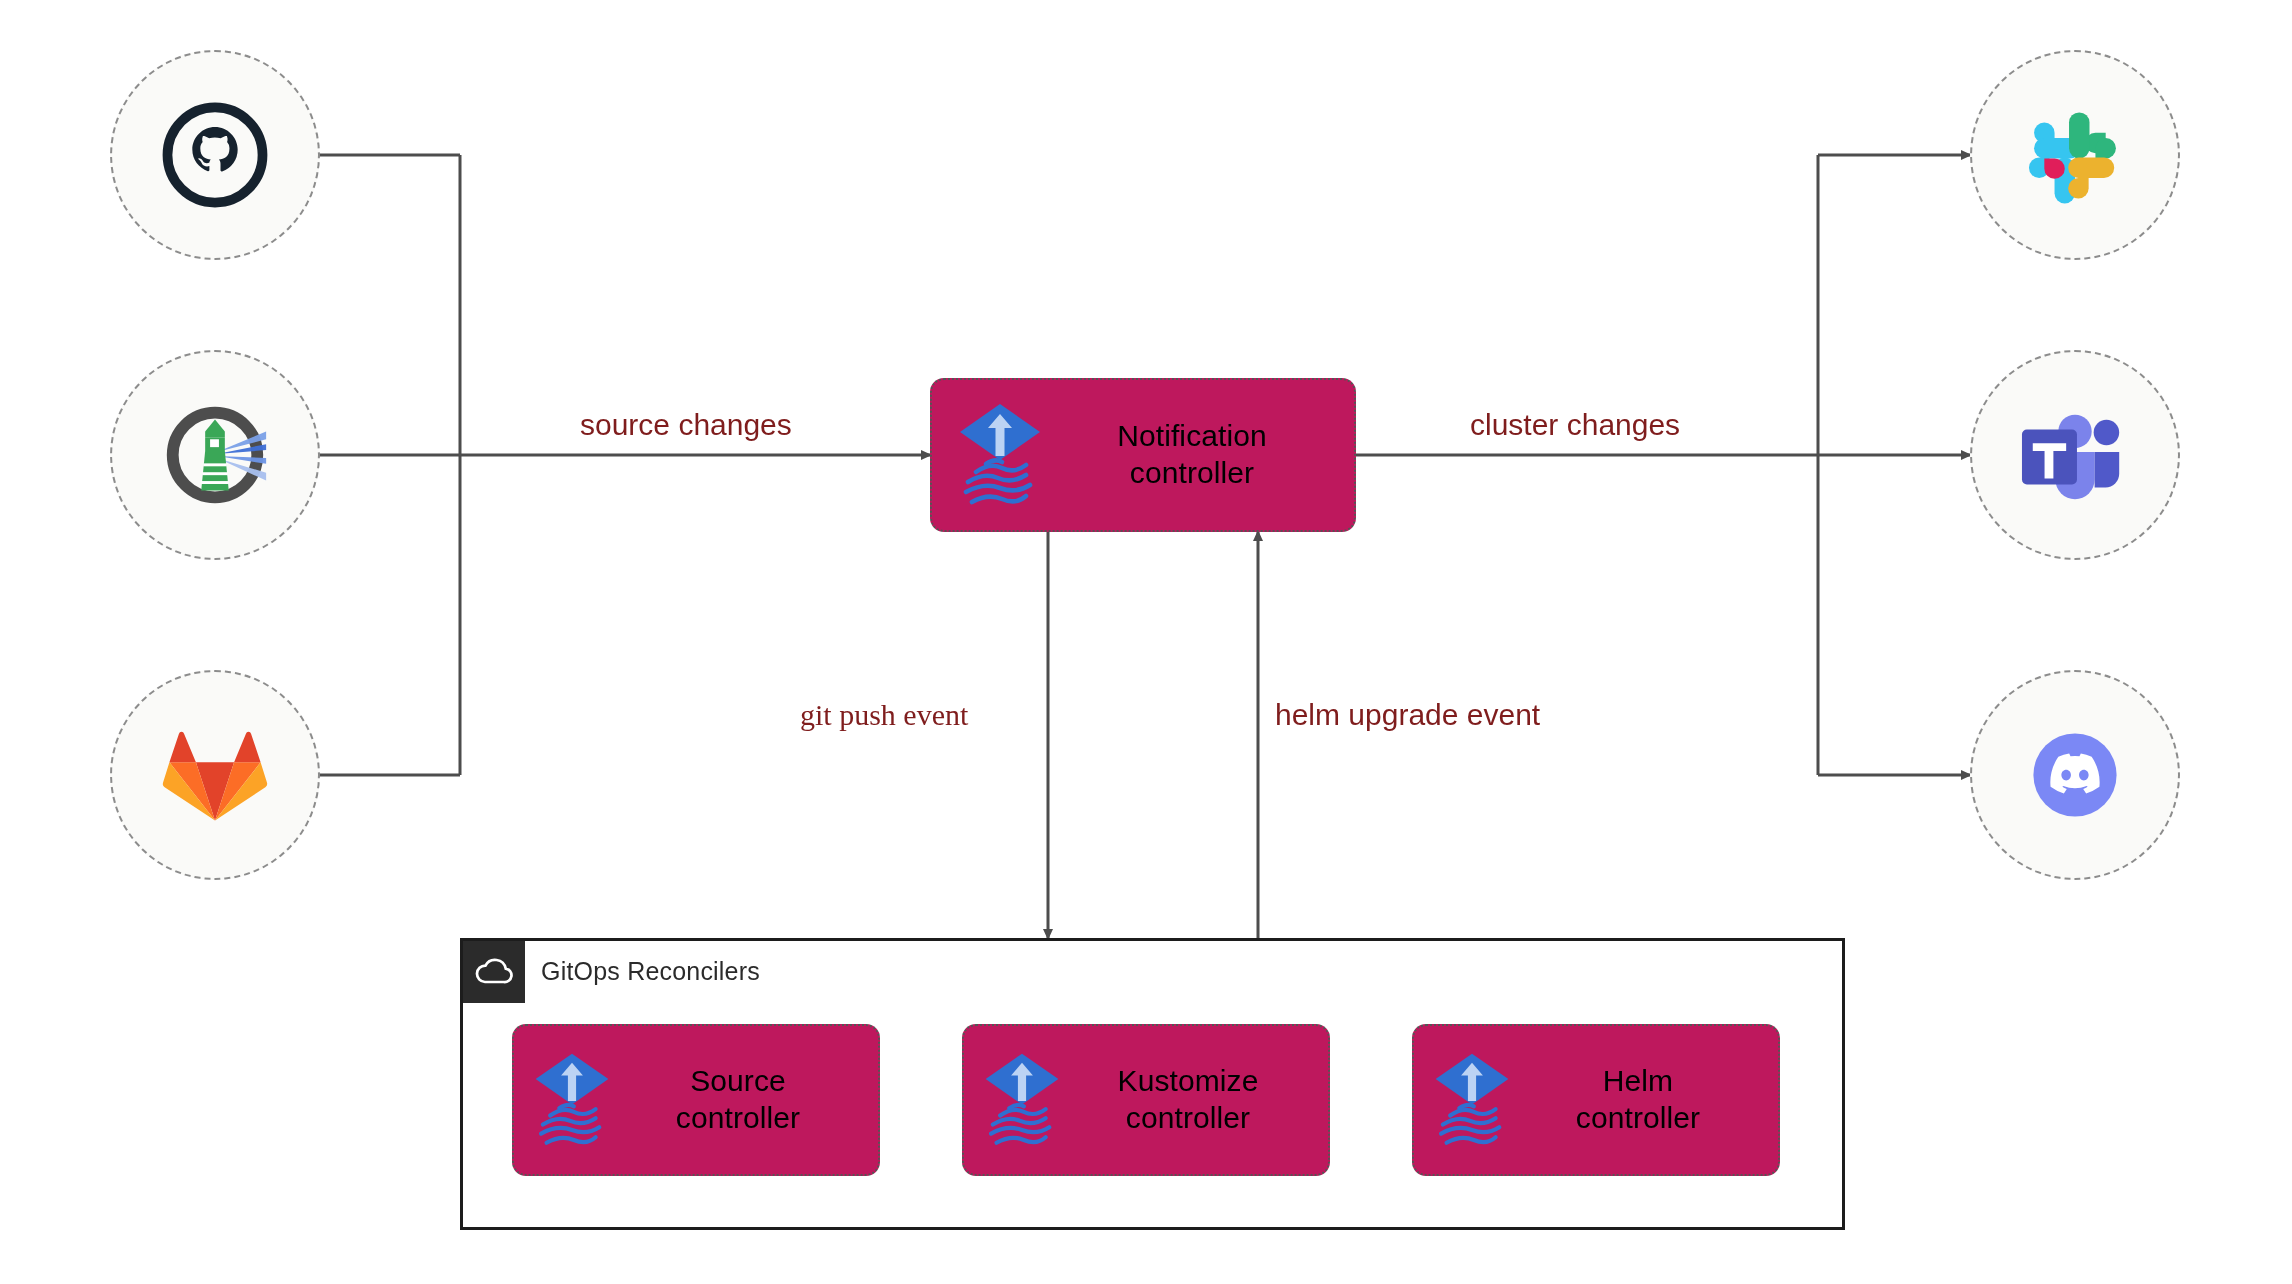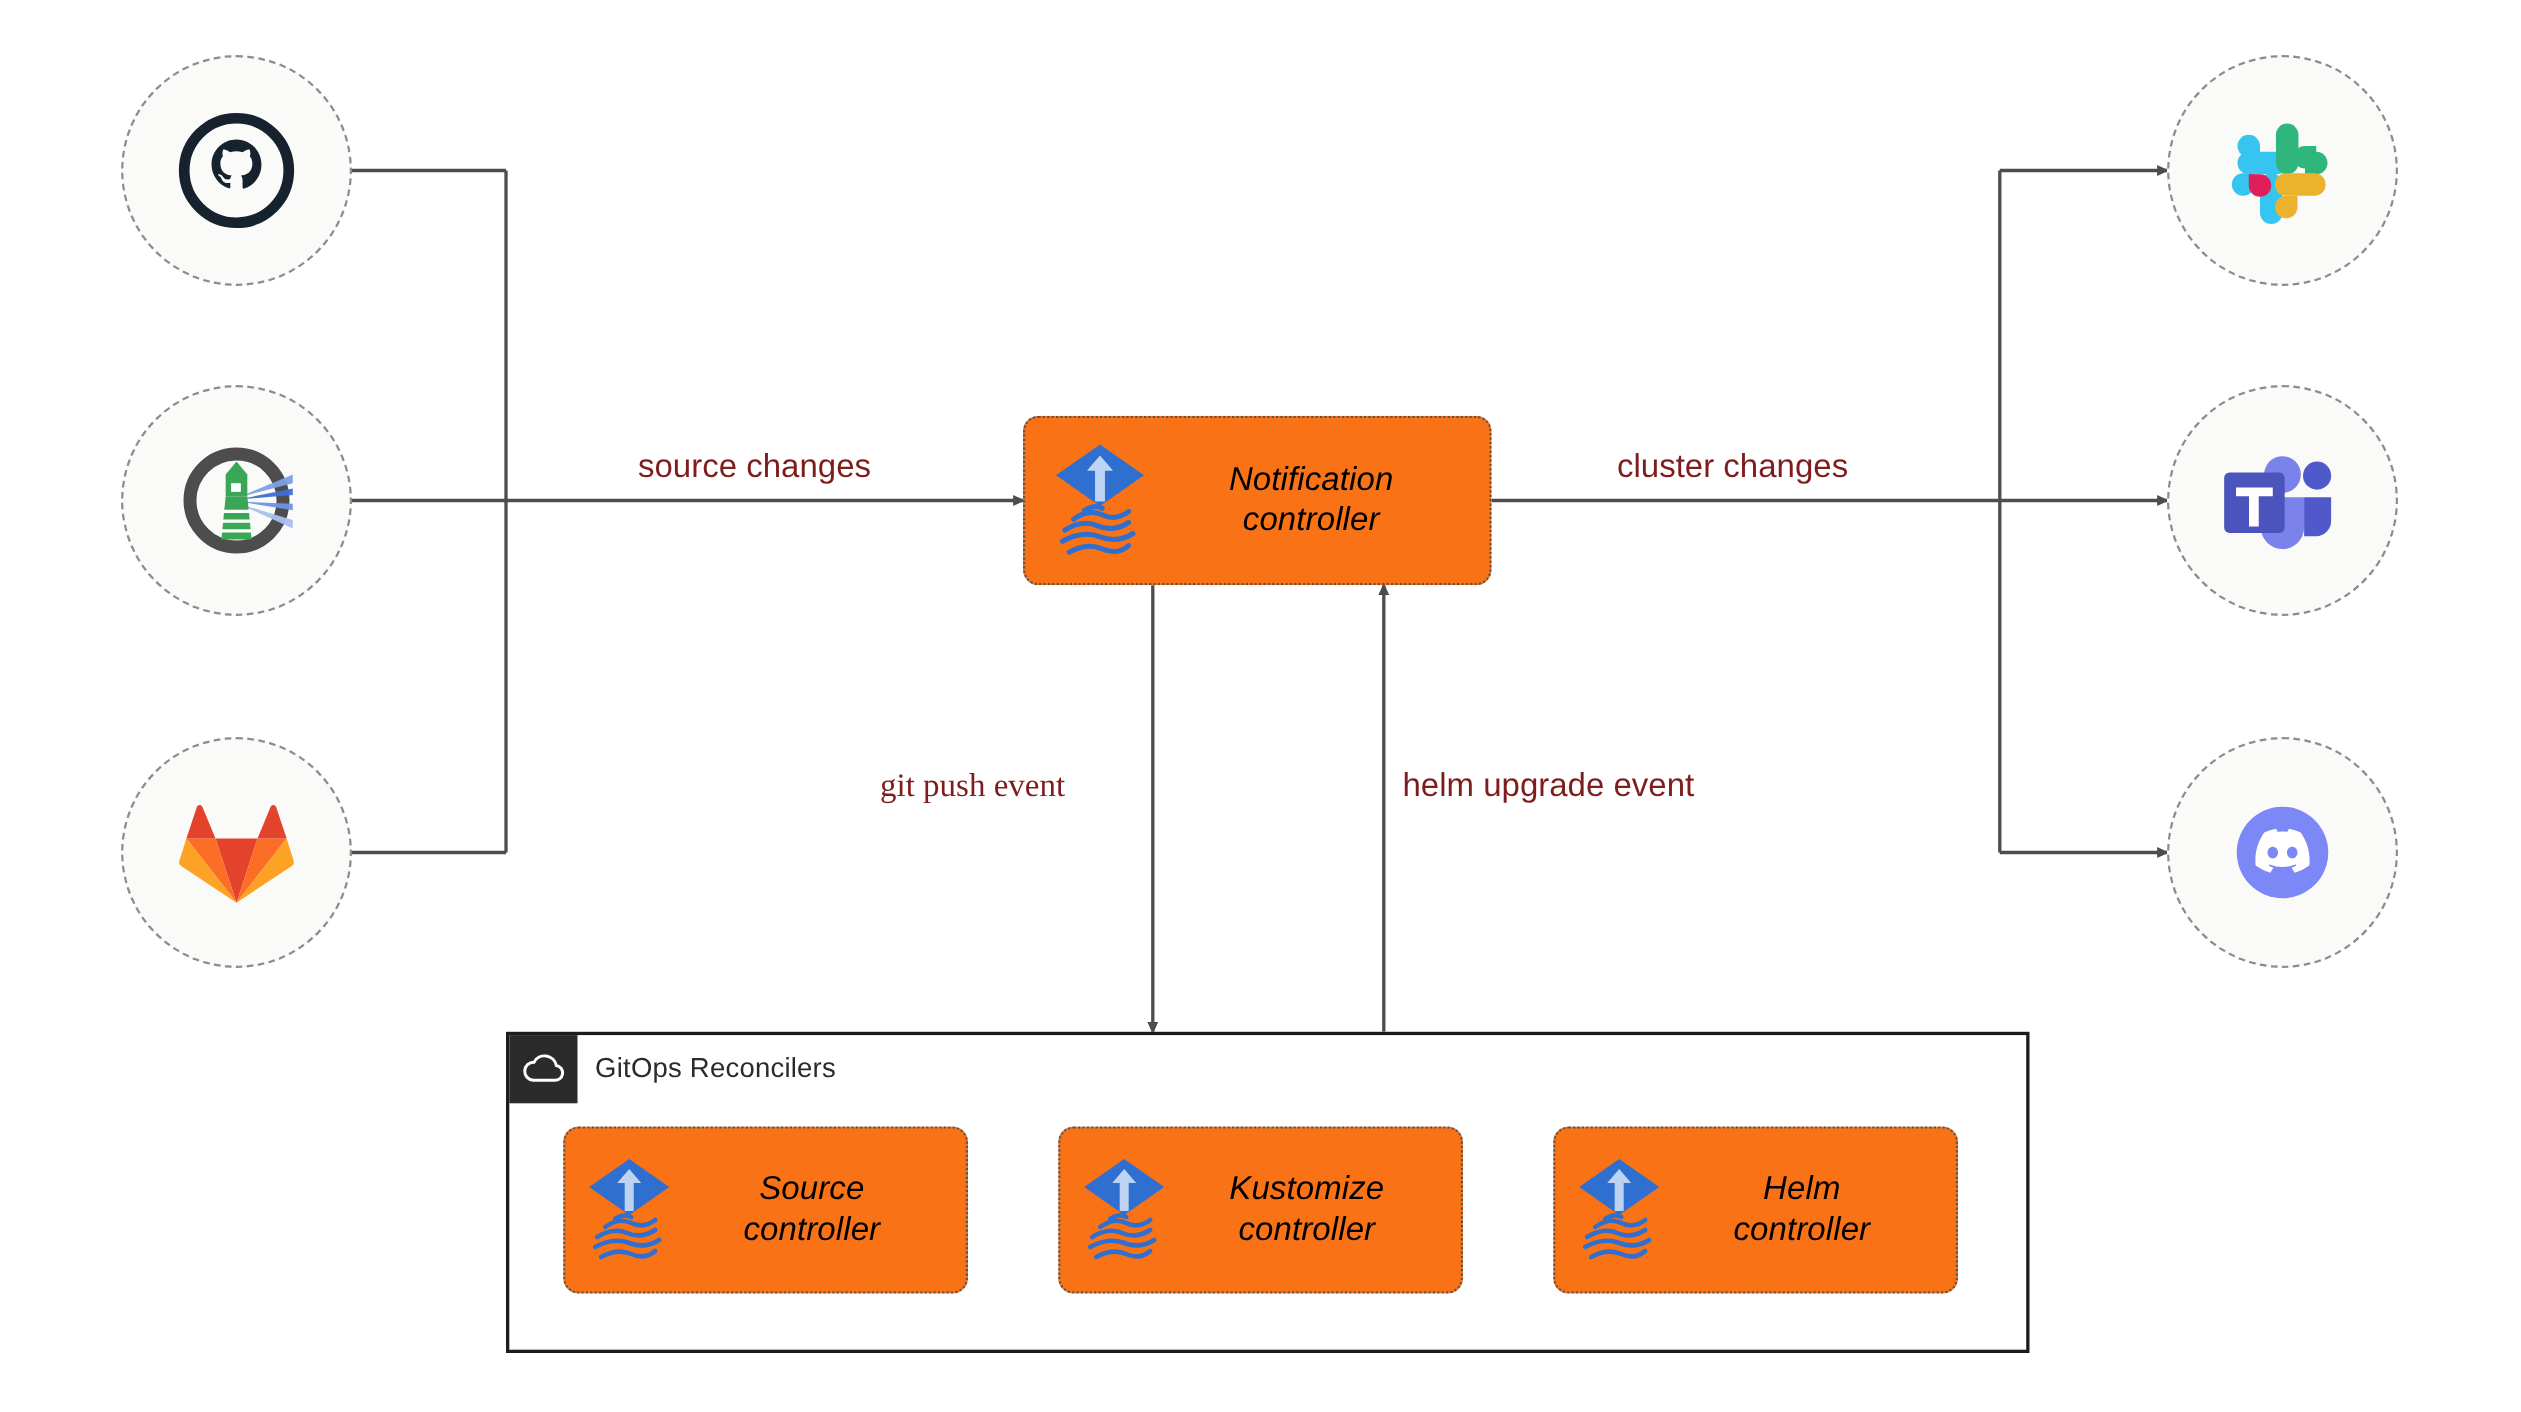--- a/index.html
+++ b/index.html
@@ -14,23 +14,23 @@
   
   .node-circle{
     position:absolute;width:210px;height:210px;border-radius:50%;
     background:#fafaf8;border:2px dashed #8c8c8c;
     display:flex;align-items:center;justify-content:center;box-sizing:border-box;
   }
   .node-circle svg{display:block;}
 
   
   .ctrl-box{
-    position:absolute;background:#f97316;border:2px dotted #555;
+    position:absolute;background:#be185d;border:2px dotted #555;
     border-radius:14px;box-sizing:border-box;
-    display:flex;align-items:center;justify-content:flex-start;font-style:italic;
+    display:flex;align-items:center;justify-content:flex-start;
   }
   .ctrl-box .logo{flex:0 0 auto;display:flex;align-items:center;justify-content:center;}
   .ctrl-box .label{
     flex:1 1 auto;text-align:center;color:#000;line-height:1.22;
     font-size:30px;letter-spacing:.1px;padding-right:14px;
   }
 
   
   #gitops-container{
     position:absolute;left:460px;top:938px;width:1385px;height:292px;

